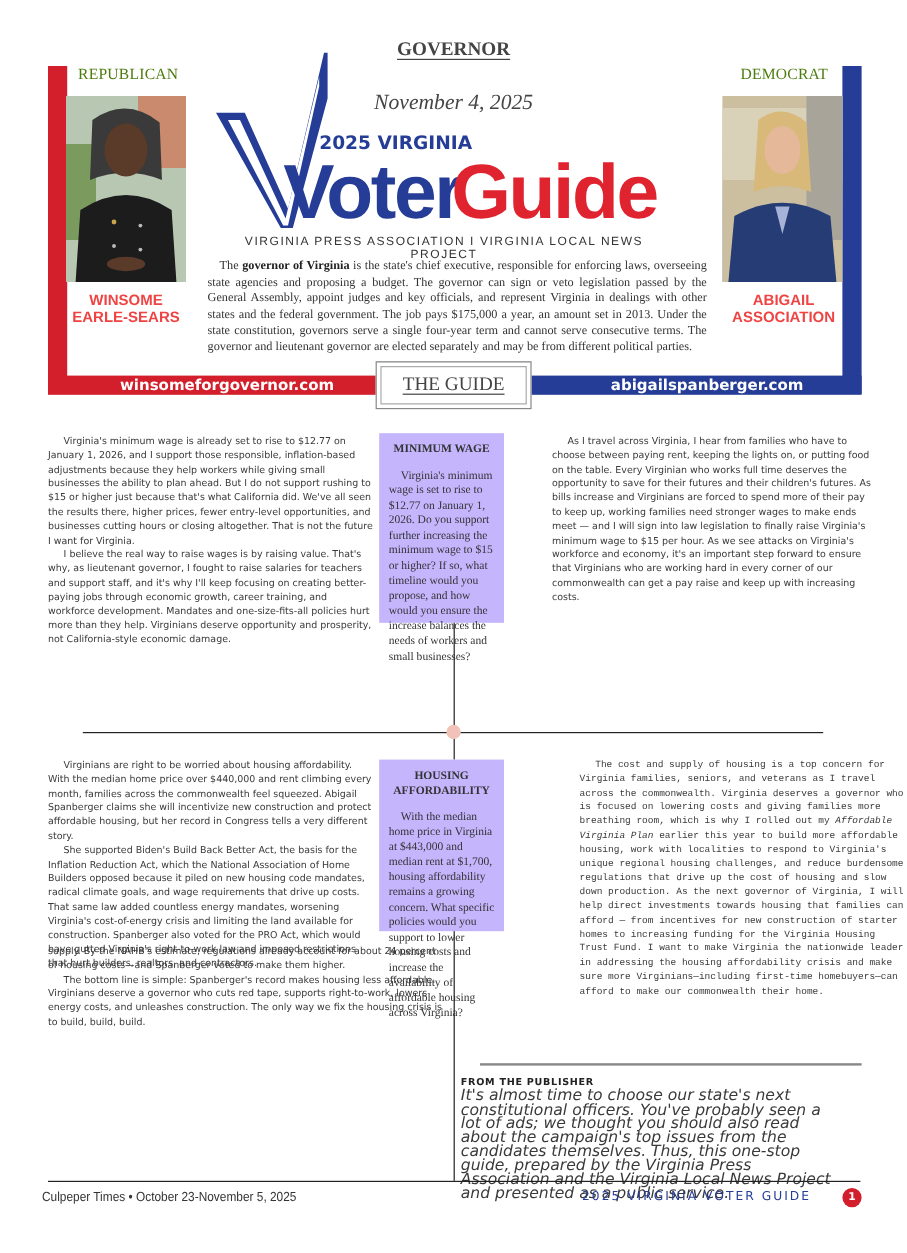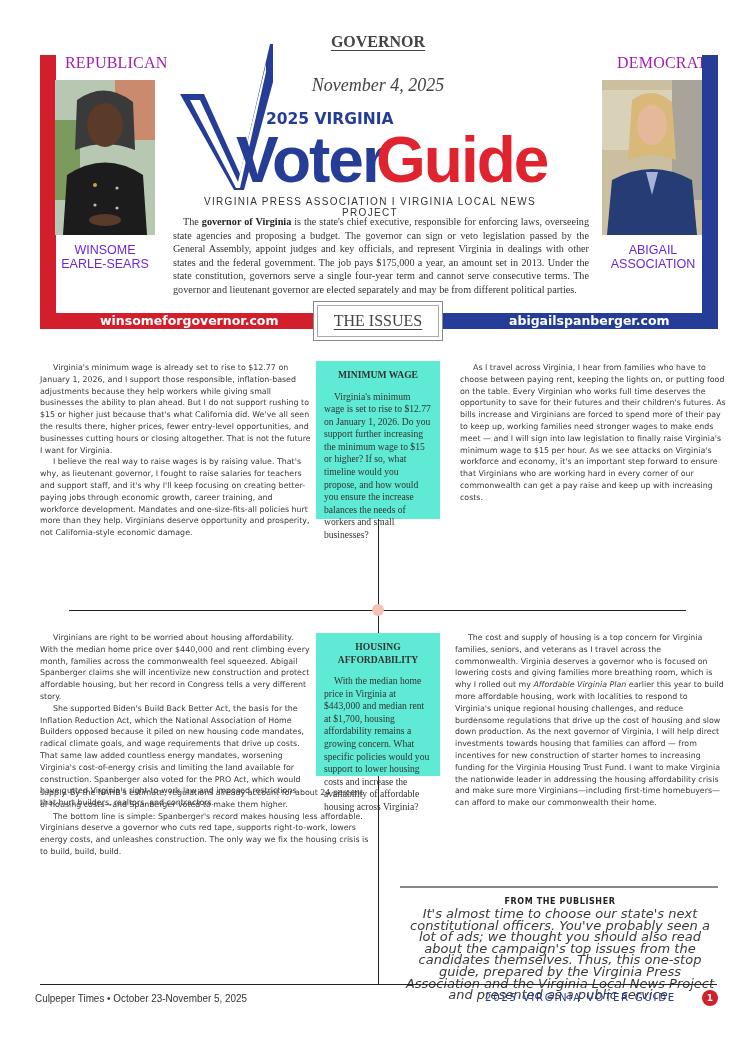--- a/index.html
+++ b/index.html
@@ -8,21 +8,21 @@
 
   .abs { position: absolute; }
 
   
   .race-title { left: 0; width: 756px; top: 33px; text-align: center;
     font-family: "Liberation Serif", serif; font-weight: bold; font-size: 16px; color: #444;
     text-decoration: underline; text-underline-offset: 3px; }
   .election-date { left: 0; width: 756px; top: 75px; text-align: center;
     font-family: "Liberation Serif", serif; font-style: italic; font-size: 18px; color: #444; }
 
-  .party-label { font-family: "Liberation Serif", serif; font-size: 16px; color: #a21caf; top: 54px; letter-spacing: 0.2px; }
+  .party-label { font-family: "Liberation Serif", serif; font-size: 13px; color: #4d7c0f; top: 54px; letter-spacing: 0.2px; }
   .party-rep { left: 65px; }
   .party-dem { left: 617px; }
 
   
   .frame-red-v { left: 40px; top: 55px; width: 16px; height: 273px; background: #d21f2b; }
   .frame-red-h { left: 40px; top: 313px; width: 278px; height: 16px; background: #d21f2b; }
   .frame-blue-v { left: 702px; top: 55px; width: 16px; height: 273px; background: #253d96; }
   .frame-blue-h { left: 440px; top: 313px; width: 278px; height: 16px; background: #253d96; }
   .url { font-family: "DejaVu Sans", sans-serif; font-weight: bold; font-size: 12.5px; color: #fff; top: 313px; line-height: 16px; }
   .url-rep { left: 100px; }
@@ -32,55 +32,55 @@
     border: 1px solid #888; box-shadow: inset 0 0 0 3px #fff, inset 0 0 0 4px #aaa; text-align: center; }
   .issues-box span { display: inline-block; margin-top: 10px; font-family: "Liberation Serif", serif; font-size: 16px; color: #444;
     text-decoration: underline; text-underline-offset: 3px; }
 
   
   .photo { overflow: hidden; }
   .photo-rep { left: 55px; top: 80px; width: 100px; height: 155px; background: linear-gradient(180deg,#c9d6c1 0%,#a8b89a 35%,#6e8a5a 60%,#2a2a2a 61%); }
   .photo-dem { left: 602px; top: 80px; width: 100px; height: 155px; background: linear-gradient(180deg,#d8cbb0 0%,#c4b99c 40%,#9aa3a8 62%); }
   .photo svg { width: 100%; height: 100%; display: block; }
 
-  .cand-name { font-family: "Liberation Sans", sans-serif; font-weight: normal; font-size: 12.5px; text-align: center; line-height: 14px; color: #6d28d9; top: 243px; width: 110px; }
+  .cand-name { font-family: "Liberation Sans", sans-serif; font-weight: bold; font-size: 12.5px; text-align: center; line-height: 14px; color: #ef4444; top: 243px; width: 110px; }
   .cand-rep { left: 50px; }
   .cand-dem { left: 598px; }
 
   
   .logo { left: 178px; top: 42px; width: 380px; height: 150px; }
   .logo-sub { left: 178px; top: 196px; width: 384px; text-align: center; font-size: 10px; letter-spacing: 1.3px; color: #333; }
 
   .intro { left: 173px; top: 215px; width: 416px; font-family: "Liberation Serif", serif; font-size: 10.2px; line-height: 13.6px; color: #333; text-align: justify; text-indent: 10px; }
   .intro b { color: #222; }
 
   
   .col-text { font-family: "DejaVu Sans", sans-serif; font-size: 7.9px; line-height: 11.8px; color: #3a3a3a; }
   .col-text p { text-indent: 13px; }
   .col-left-1 { left: 40px; top: 362px; width: 272px; }
   .col-right-1 { left: 460px; top: 362px; width: 270px; }
 
-  .q-box { left: 316px; width: 124px; background: #5eead4; padding: 8px 8px 10px; font-family: "Liberation Serif", serif; color: #333; }
+  .q-box { left: 316px; width: 104px; background: #c4b5fd; padding: 8px 8px 10px; font-family: "Liberation Serif", serif; color: #333; }
   .q-box .q-title { font-weight: bold; font-size: 9.6px; text-align: center; line-height: 12.5px; margin-bottom: 9px; }
   .q-box .q-body { font-size: 9.6px; line-height: 12.6px; text-indent: 10px; }
   .q-box-1 { top: 361px; height: 158px; }
   .q-box-2 { top: 633px; height: 143px; }
 
   .vline { width: 1px; background: #222; left: 378px; }
   .vline-1 { top: 519px; height: 114px; }
   .vline-2 { top: 776px; height: 208px; }
   .hline-mid { left: 69px; top: 610px; width: 617px; height: 1.2px; background: #222; }
   .dot { left: 372px; top: 604px; width: 12px; height: 12px; border-radius: 50%; background: #f1c2b8; }
 
   .col-left-2 { left: 40px; top: 632px; width: 272px; }
   .col-left-2-wide { left: 40px; top: 787px; width: 332px; }
-  .col-right-2 { left: 455px; top: 632px; width: 270px; }
+  .col-right-2 { left: 483px; top: 632px; width: 270px; font-family: Liberation Mono, monospace; }
 
   .publisher-rule { left: 400px; top: 886px; width: 318px; height: 1.6px; background: #888; }
-  .publisher { left: 400px; top: 897px; width: 320px; text-align: center; }
+  .publisher { left: 384px; top: 897px; width: 320px; }
   .publisher-title { font-family: "DejaVu Sans", sans-serif; font-weight: bold; font-size: 8px; letter-spacing: 0.6px; color: #222; }
   .publisher-body { font-family: "DejaVu Sans", sans-serif; font-style: italic; font-size: 13px; line-height: 11.6px; color: #3a3a3a; margin-top: 2px; }
 
   
   .footer-rule { left: 40px; top: 984px; width: 677px; height: 1.2px; background: #222; }
   .footer-left { left: 35px; top: 992px; font-family: "Liberation Sans", sans-serif; font-size: 11px; color: #333; transform: scaleX(0.9); transform-origin: left; }
   .footer-right { left: 485px; top: 992px; font-family: "DejaVu Sans", sans-serif; font-size: 10.2px; letter-spacing: 1.7px; color: #253d96; }
   .page-badge { left: 702px; top: 990px; width: 16px; height: 16px; border-radius: 50%; background: #d21f2b; color: #fff; font-family: "DejaVu Sans", sans-serif; font-weight: bold; font-size: 9px; text-align: center; line-height: 16px; }
 </style>
 </head>
@@ -148,21 +148,21 @@
     <text x="198" y="140" font-family="Liberation Sans, sans-serif" font-weight="bold" font-size="64" fill="#e0242f" letter-spacing="-2">Guide</text>
   </svg>
 </div>
 <div class="abs logo-sub">VIRGINIA PRESS ASSOCIATION  I  VIRGINIA LOCAL NEWS PROJECT</div>
 
 <div class="abs intro">
   <span>The </span><b>governor of Virginia</b><span> is the state's chief executive, responsible for enforcing laws, overseeing state agencies and proposing a budget. The governor can sign or veto legislation passed by the General Assembly, appoint judges and key officials, and represent Virginia in dealings with other states and the federal government. The job pays $175,000 a year, an amount set in 2013. Under the state constitution, governors serve a single four-year term and cannot serve consecutive terms. The governor and lieutenant governor are elected separately and may be from different political parties.</span>
 </div>
 
 <div class="abs issues-box">
-  <span>THE ISSUES</span>
+  <span>THE GUIDE</span>
 </div>
 
 <div class="abs col-text col-left-1">
   <p>Virginia's minimum wage is already set to rise to $12.77 on January 1, 2026, and I support those responsible, inflation-based adjustments because they help workers while giving small businesses the ability to plan ahead. But I do not support rushing to $15 or higher just because that's what California did. We've all seen the results there, higher prices, fewer entry-level opportunities, and businesses cutting hours or closing altogether. That is not the future I want for Virginia.</p>
   <p>I believe the real way to raise wages is by raising value. That's why, as lieutenant governor, I fought to raise salaries for teachers and support staff, and it's why I'll keep focusing on creating better-paying jobs through economic growth, career training, and workforce development. Mandates and one-size-fits-all policies hurt more than they help. Virginians deserve opportunity and prosperity, not California-style economic damage.</p>
 </div>
 
 <div class="abs q-box q-box-1">
   <div class="q-title">MINIMUM WAGE</div>
   <div class="q-body">Virginia's minimum wage is set to rise to $12.77 on January 1, 2026. Do you support further increasing the minimum wage to $15 or higher? If so, what timeline would you propose, and how would you ensure the increase balances the needs of workers and small businesses?</div>

